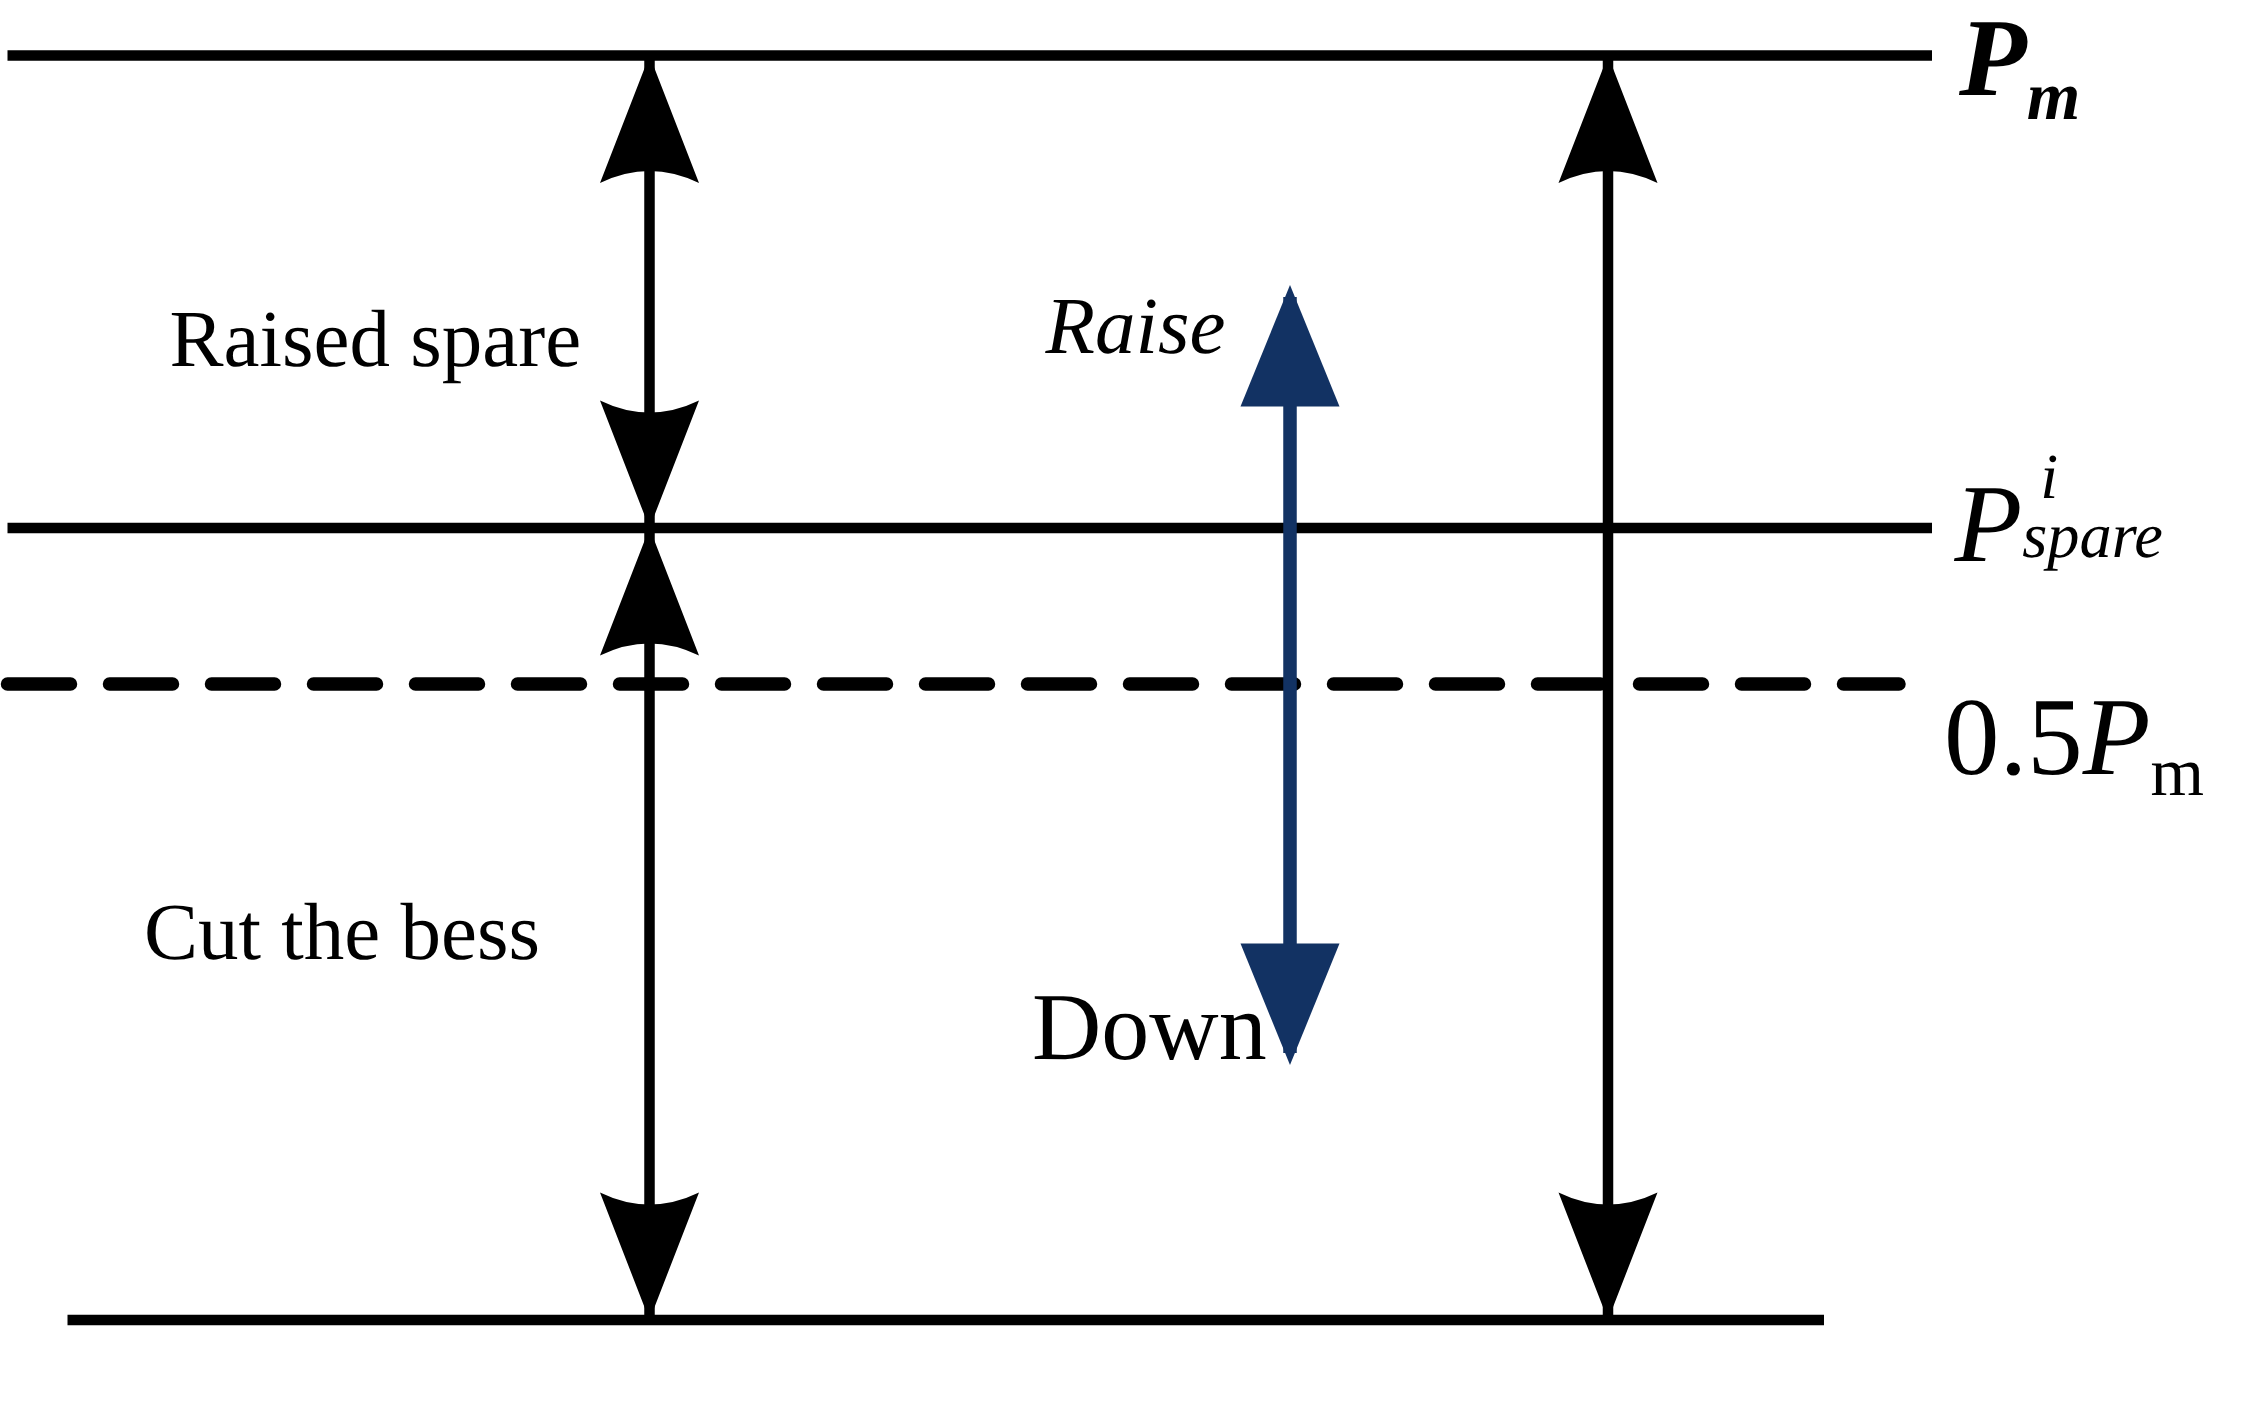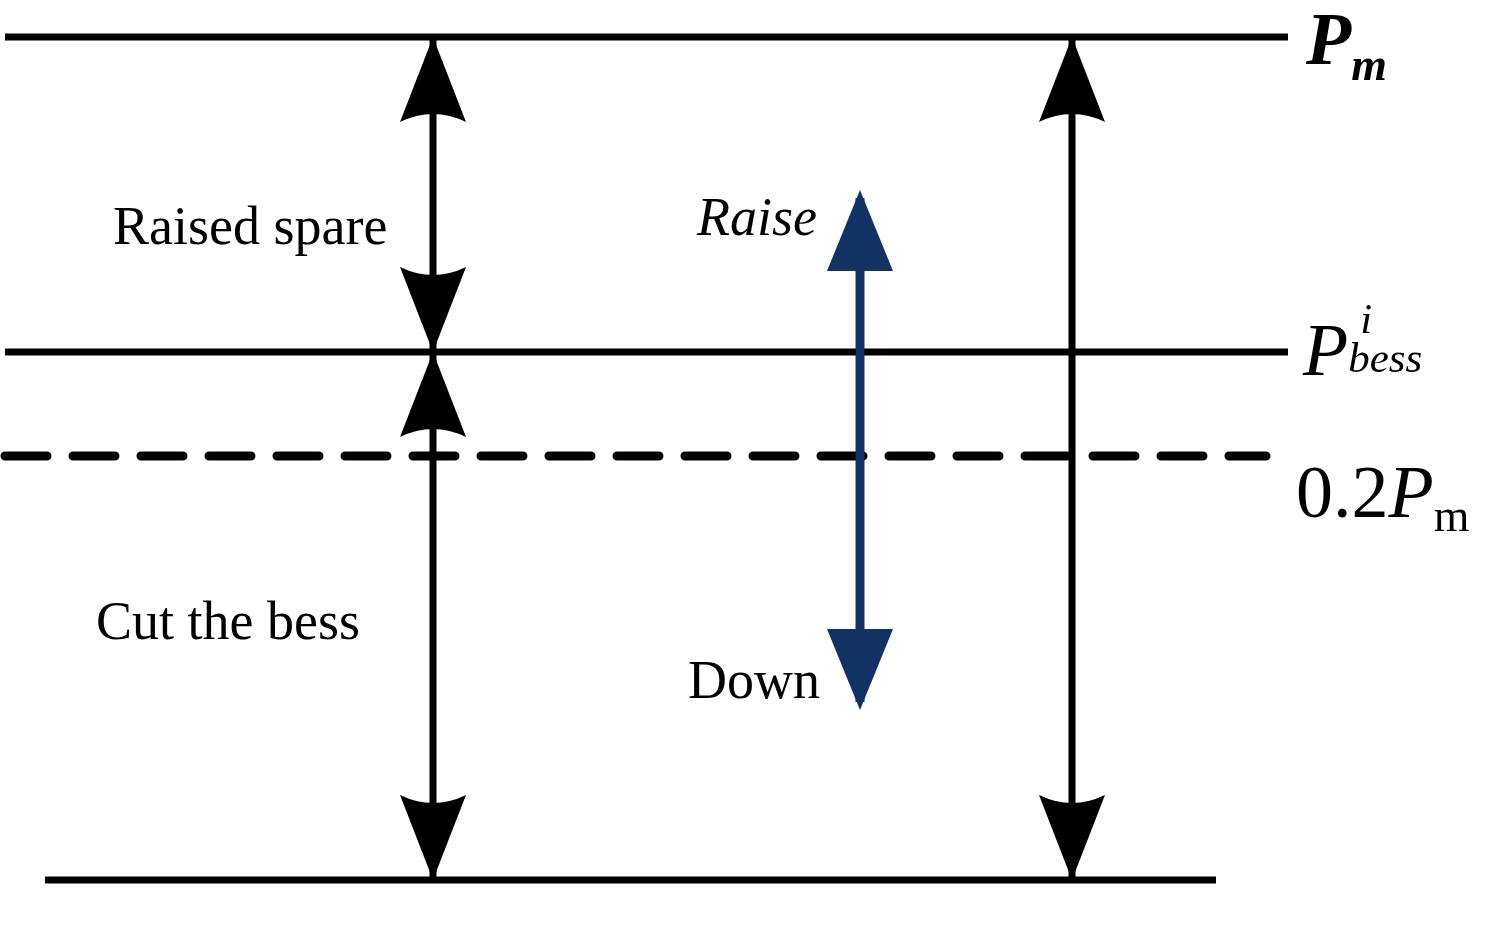--- a/index.html
+++ b/index.html
@@ -32,21 +32,21 @@
   
   .caption {
     font-size: 54px;
     font-style: normal;
   }
   #label-raised-spare { left: 113px; top: 155px; margin-top: 44px; }
   #label-cut-the-spare { left: 96px; top: 594px; }
 
   
   #label-raise { left: 697px; top: 190px; font-size: 54px; font-style: italic; }
-  #label-down  { left: 688px; top: 653px; font-size: 54px; }
+  #label-down  { left: 688px; top: 653px; font-size: 64px; }
 
   
   .math {
     font-size: 74px;
     font-style: italic;
     font-weight: bold;
   }
   .sub {
     font-size: 0.62em;
     vertical-align: -0.34em;
@@ -171,22 +171,22 @@
 
   <div class="lbl" id="label-down">Down</div>
 
   <div class="lbl math" id="label-pm-top">
     <span>P</span><span class="sub">m</span>
   </div>
 
   <div class="lbl" id="label-pbess">
     <span class="pchar">P</span><span class="stack">
       <span class="sup-i">i</span>
-      <span class="sub-bess">bess</span>
+      <span class="sub-bess">spare</span>
     </span>
   </div>
 
   <div class="lbl" id="label-half-pm">
-    <span>0.2</span><span class="pv">P</span><span class="sub-up">m</span>
+    <span>0.5</span><span class="pv">P</span><span class="sub-up">m</span>
   </div>
 
 
 </div>
 
 </body></html>

